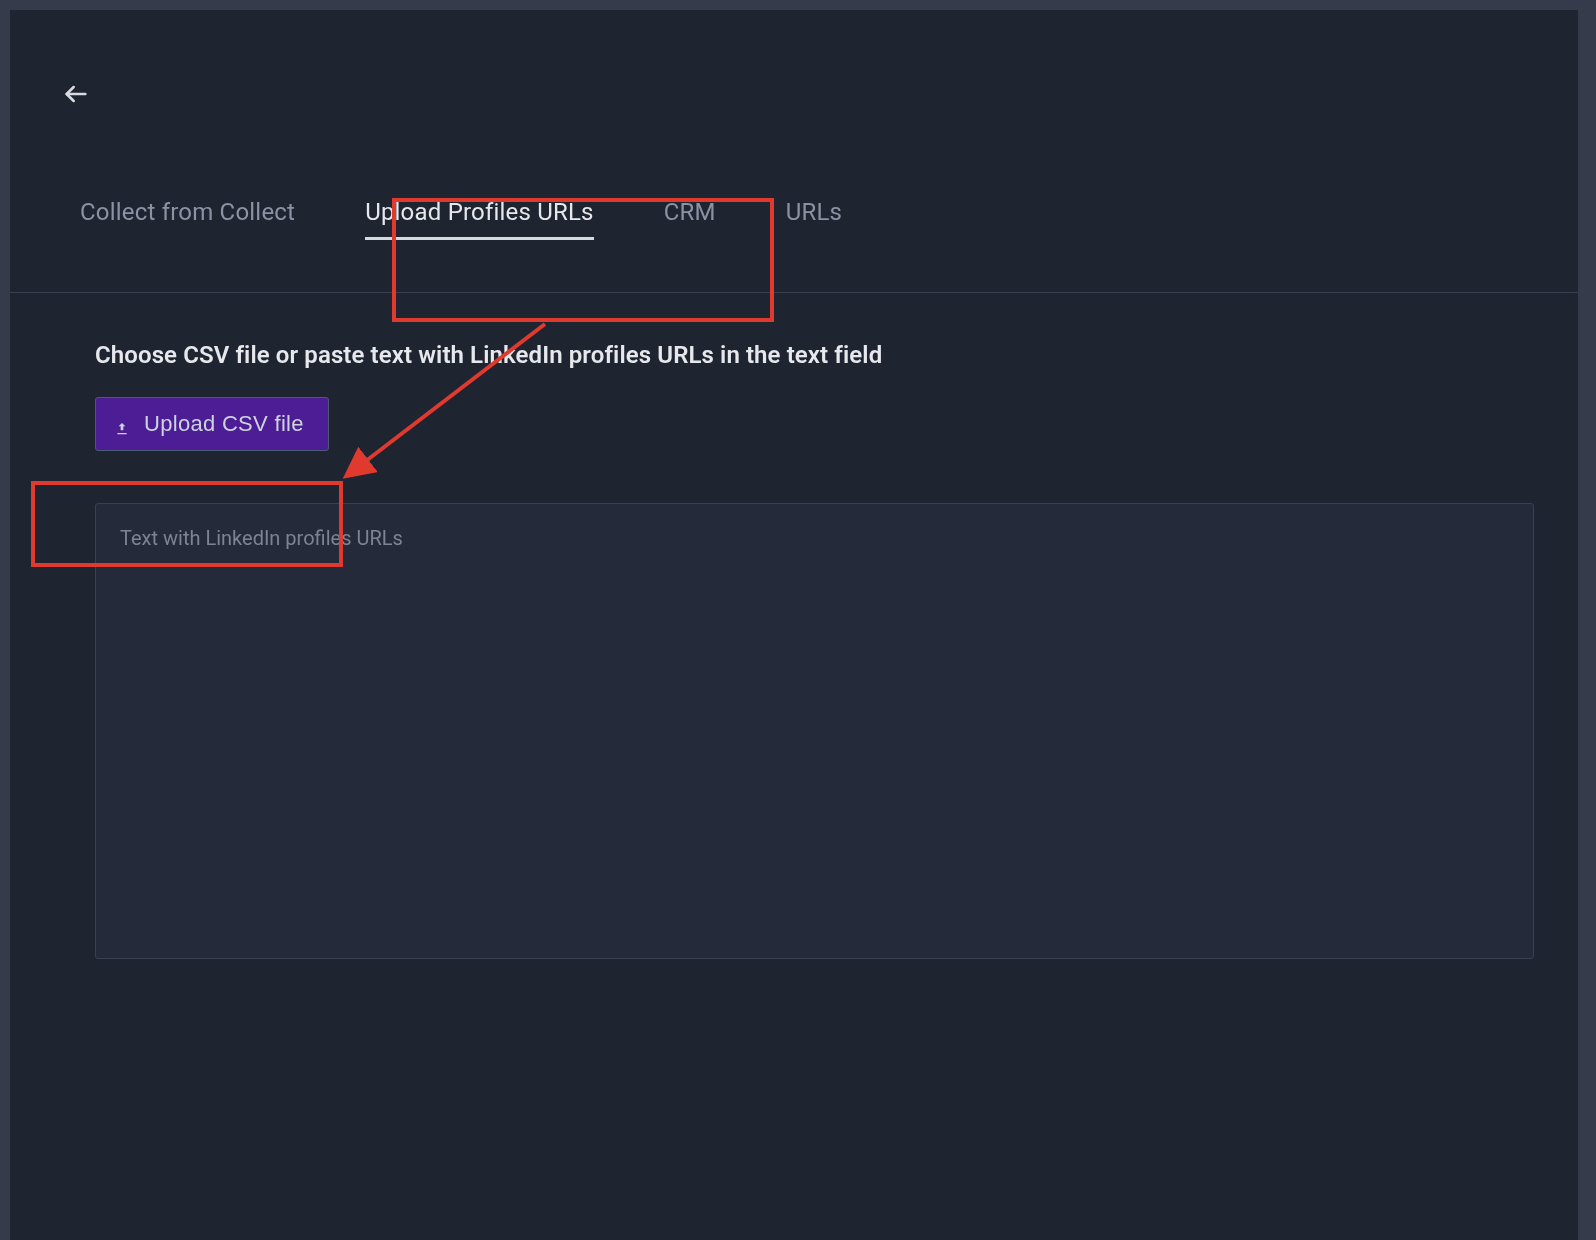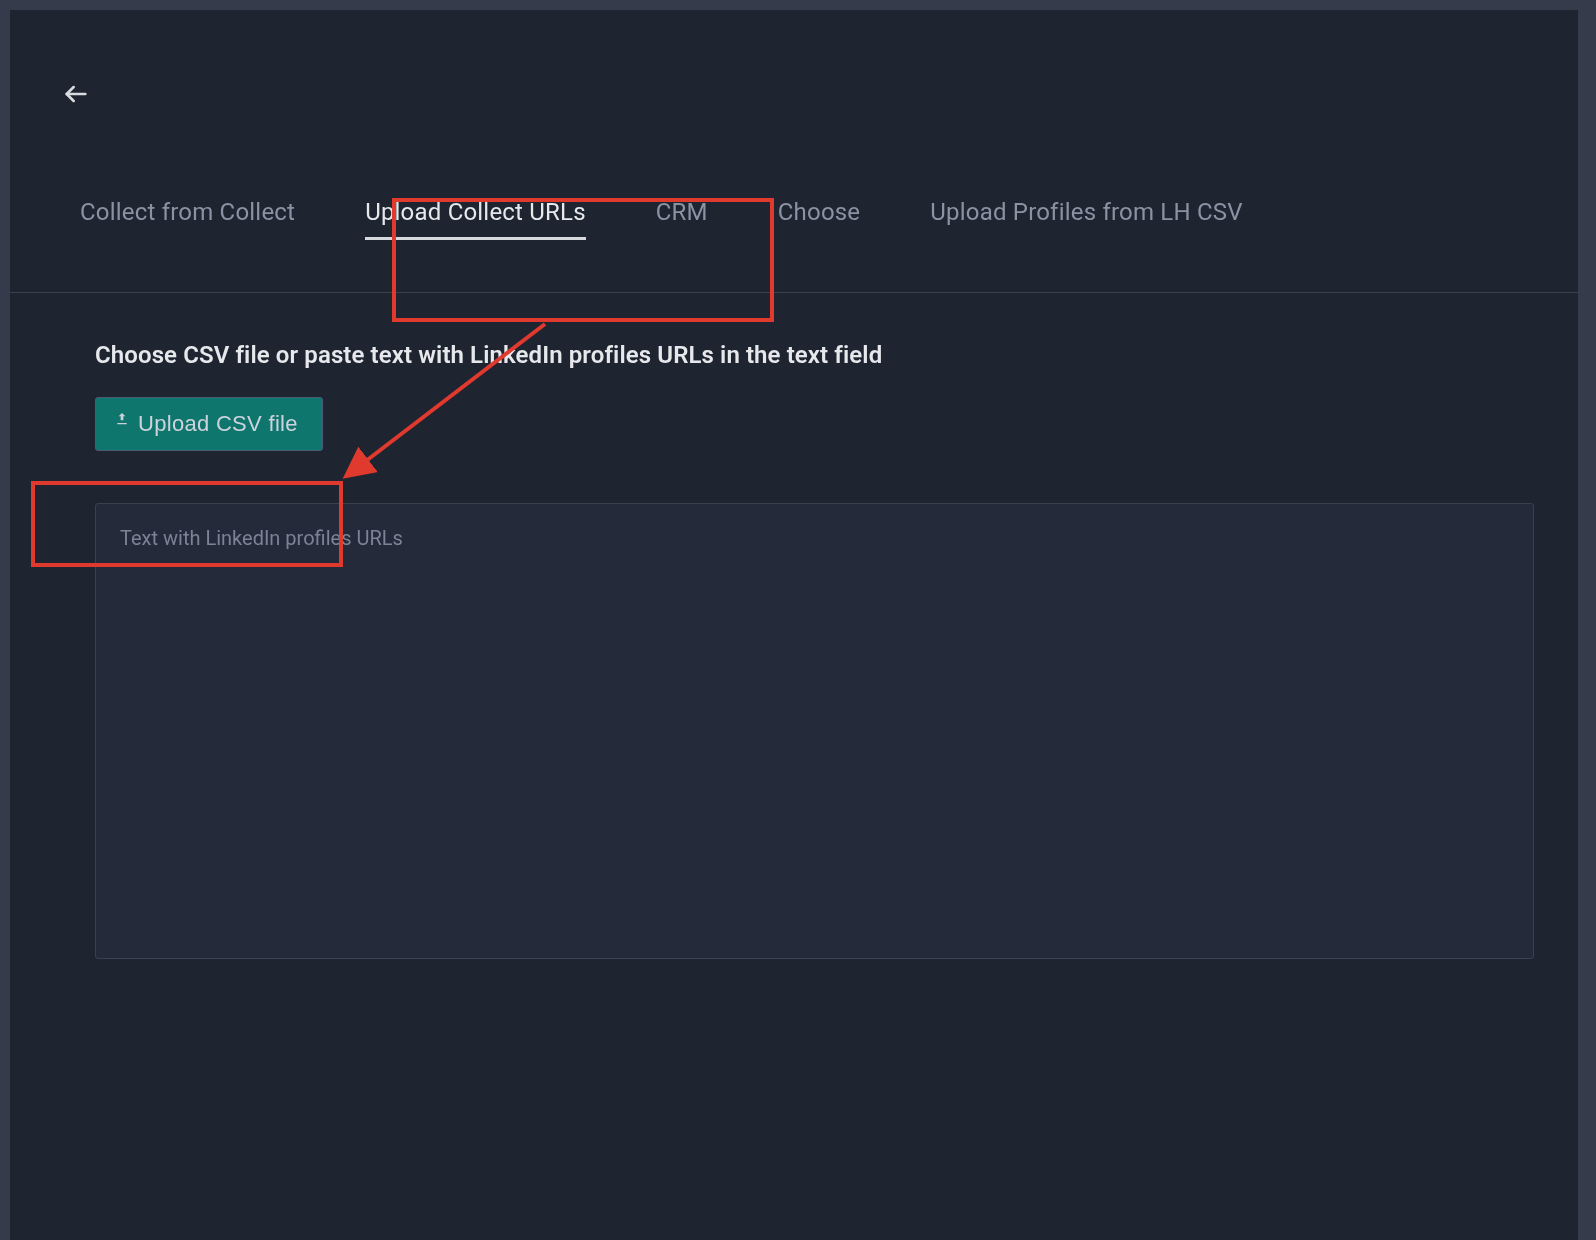--- a/index.html
+++ b/index.html
@@ -97,23 +97,23 @@
     }
     .instruction {
       font-size: 24px;
       font-weight: 600;
       color: #e6e8ec;
       margin-bottom: 28px;
       letter-spacing: 0.1px;
     }
     .upload-button {
       display: inline-flex;
-      align-items: flex-start;
-      gap: 8px;
-      background: #0f766e;
+      align-items: flex-end;
+      gap: 14px;
+      background: #4c1d95;
       border: 1px solid #4c5a78;
       border-radius: 3px;
       color: #cdd3dd;
       font-size: 22px;
       padding: 13px 24px 13px 18px;
       cursor: pointer;
       letter-spacing: 0.3px;
     }
     .upload-icon {
       width: 16px;
@@ -148,24 +148,23 @@
   <span class="back-arrow">
     <svg viewBox="0 0 24 24" fill="none" stroke="currentColor" stroke-width="2.2" stroke-linecap="round" stroke-linejoin="round">
       <line x1="20" y1="12" x2="4" y2="12"></line>
       <polyline points="10,6 4,12 10,18"></polyline>
     </svg>
   </span>
 </div>
 
 <div class="tabs-row">
   <div class="tab">Collect from Collect</div>
-  <div class="tab active">Upload Collect URLs</div>
+  <div class="tab active">Upload Profiles URLs</div>
   <div class="tab">CRM</div>
-  <div class="tab">Choose</div>
-  <div class="tab">Upload Profiles from LH CSV</div>
+  <div class="tab">URLs</div>
 </div>
 
 <div class="content">
   <div class="instruction">Choose CSV file or paste text with LinkedIn profiles URLs in the text field</div>
   <button class="upload-button">
     <span class="upload-icon">
       <svg viewBox="0 0 24 24" fill="currentColor" width="16" height="16">
         <path d="M12 3l5 5h-3v6h-4V8H7l5-5zM5 18h14v2H5v-2z"></path>
       </svg>
     </span>

